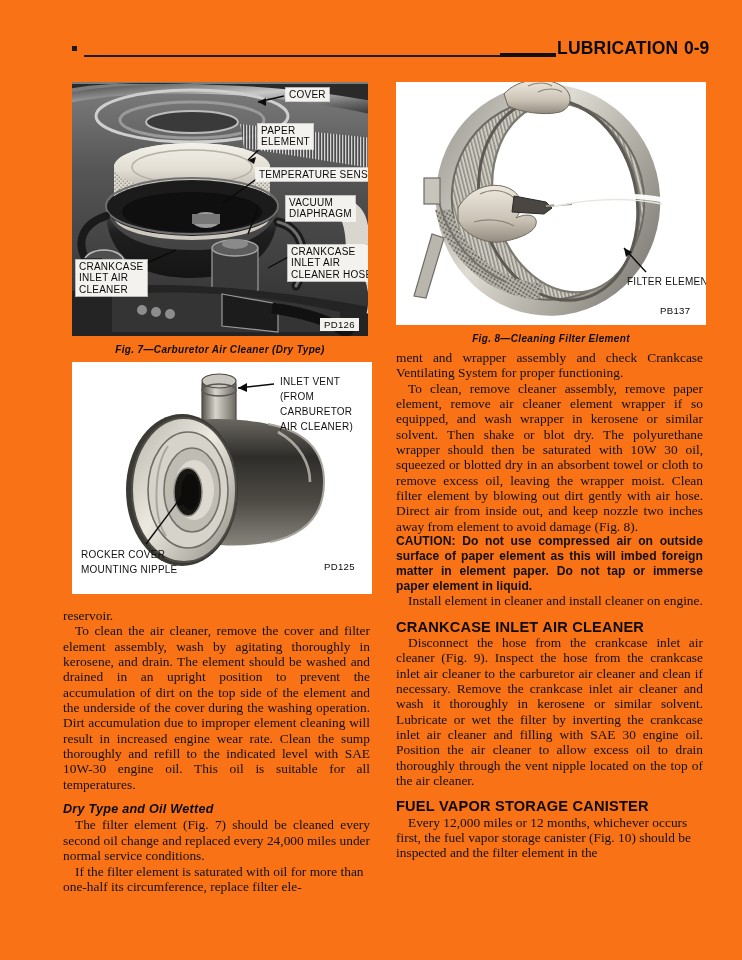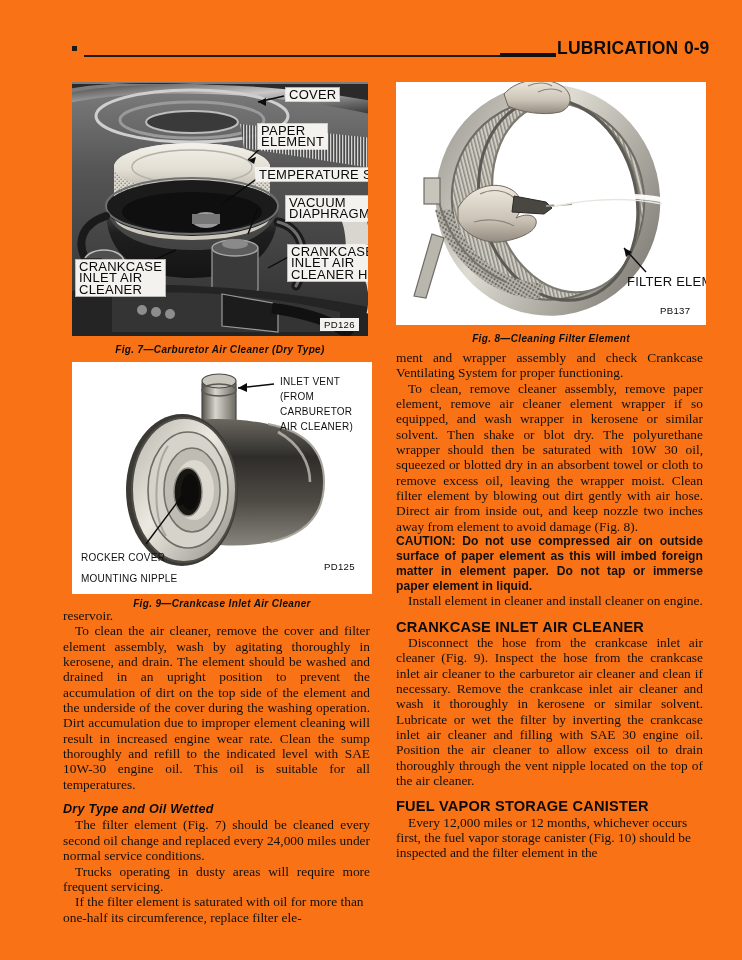--- a/index.html
+++ b/index.html
@@ -87,21 +87,21 @@
     color: #0d0d0d;
     white-space: nowrap;
   }
 
   
   .callout {
     position: absolute;
     background: #f4f2ee;
     color: #0a0a0a;
     font-family: "Liberation Sans", "DejaVu Sans", sans-serif;
-    font-size: 13px;
+    font-size: 10px;
     line-height: 11.4px;
     letter-spacing: 0.25px;
     padding: 1px 3px;
     white-space: pre;
     box-shadow: 0 0 0 1px rgba(255,255,255,0.65);
   }
   .callout.nochip {
     background: transparent;
     box-shadow: none;
     color: #111;
@@ -413,33 +413,31 @@
       <svg style="position:absolute; left:0; top:0;" width="300" height="232">
         <path d="M202,22 L166,26" stroke="#0b0b0b" stroke-width="1.4" fill="none"></path>
         <polygon points="166,26 175,21 175,30" fill="#0b0b0b"></polygon>
         <path d="M74,182 L110,134" stroke="#0b0b0b" stroke-width="1.4" fill="none"></path>
         <polygon points="110,134 105,144 113,142" fill="#0b0b0b"></polygon>
       </svg>
       <div class="callout nochip" style="left:205px; top:11px; line-height:15px; font-size:10px;">INLET VENT
 (FROM
 CARBURETOR
 AIR CLEANER)</div>
-      <div class="callout nochip" style="left:6px; top:184px; line-height:21px; font-size:10px;">ROCKER COVER
+      <div class="callout nochip" style="left:6px; top:184px; line-height:15px; font-size:10px;">ROCKER COVER
 MOUNTING NIPPLE</div>
       <div class="platecode plain" style="left:248px; top:198px;">PD125</div>
     </div>
-    <div class="caption" style="left:0; top:236px; width:300px;">Fig. 9—Crankcase Inlet Air Cleaner</div>
   </div>
 
   <div class="col" style="left:63px; top:608px;">
     <p class="noindent">reservoir.</p>
     <p>To clean the air cleaner, remove the cover and fil­ter element assembly, wash by agitating thoroughly in kerosene, and drain. The element should be washed and drained in an upright position to pre­vent the accumulation of dirt on the top side of the element and the underside of the cover during the washing operation. Dirt accumulation due to im­proper element cleaning will result in increased en­gine wear rate. Clean the sump thoroughly and re­fill to the indicated level with SAE 10W-30 engine oil. This oil is suitable for all temperatures.</p>
     <h3 class="subsection">Dry Type and Oil Wetted</h3>
     <p>The filter element (Fig. 7) should be cleaned every second oil change and replaced every 24,000 miles under normal service conditions.</p>
-    <p>Trucks operating in dusty areas will require more frequent servicing.</p>
     <p class="last">If the filter element is saturated with oil for more than one-half its circumference, replace filter ele-</p>
   </div>
 
   <div class="col" style="left:396px; top:350px;">
     <p class="noindent">ment and wrapper assembly and check Crankcase Ventilating System for proper functioning.</p>
     <p>To clean, remove cleaner assembly, remove paper element, remove air cleaner element wrapper if so equipped, and wash wrapper in kerosene or similar solvent. Then shake or blot dry. The polyurethane wrapper should then be saturated with 10W 30 oil, squeezed or blotted dry in an absorbent towel or cloth to remove excess oil, leaving the wrapper moist. Clean filter element by blowing out dirt gen­tly with air hose. Direct air from inside out, and keep nozzle two inches away from element to avoid damage (Fig. 8).</p>
     <p class="caution">CAUTION: Do not use compressed air on outside surface of paper element as this will imbed for­eign matter in element paper. Do not tap or im­merse paper element in liquid.</p>
     <p>Install element in cleaner and install cleaner on engine.</p>
     <h2 class="section">CRANKCASE INLET AIR CLEANER</h2>
     <p>Disconnect the hose from the crankcase inlet air cleaner (Fig. 9). Inspect the hose from the crank­case inlet air cleaner to the carburetor air cleaner and clean if necessary. Remove the crankcase inlet air cleaner and wash it thoroughly in kerosene or similar solvent. Lubricate or wet the filter by invert­ing the crankcase inlet air cleaner and filling with SAE 30 engine oil. Position the air cleaner to allow excess oil to drain thoroughly through the vent nip­ple located on the top of the air cleaner.</p>

